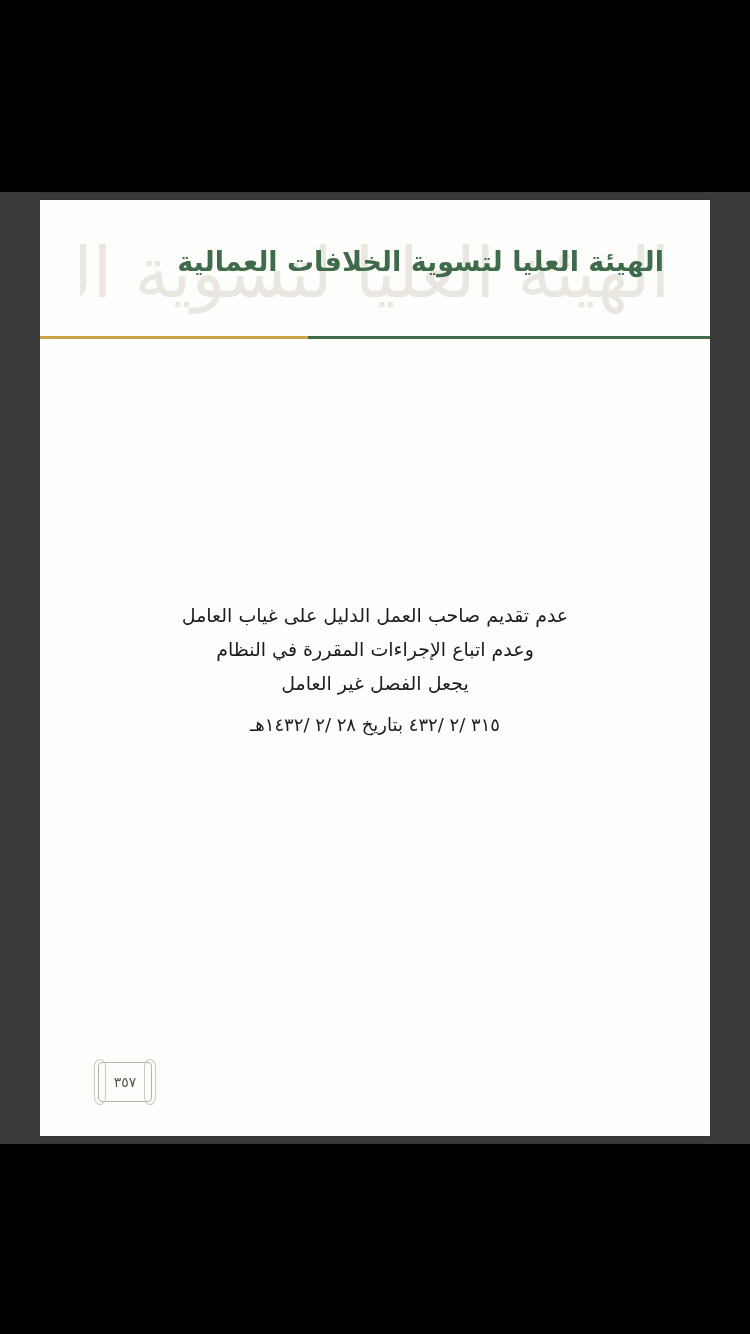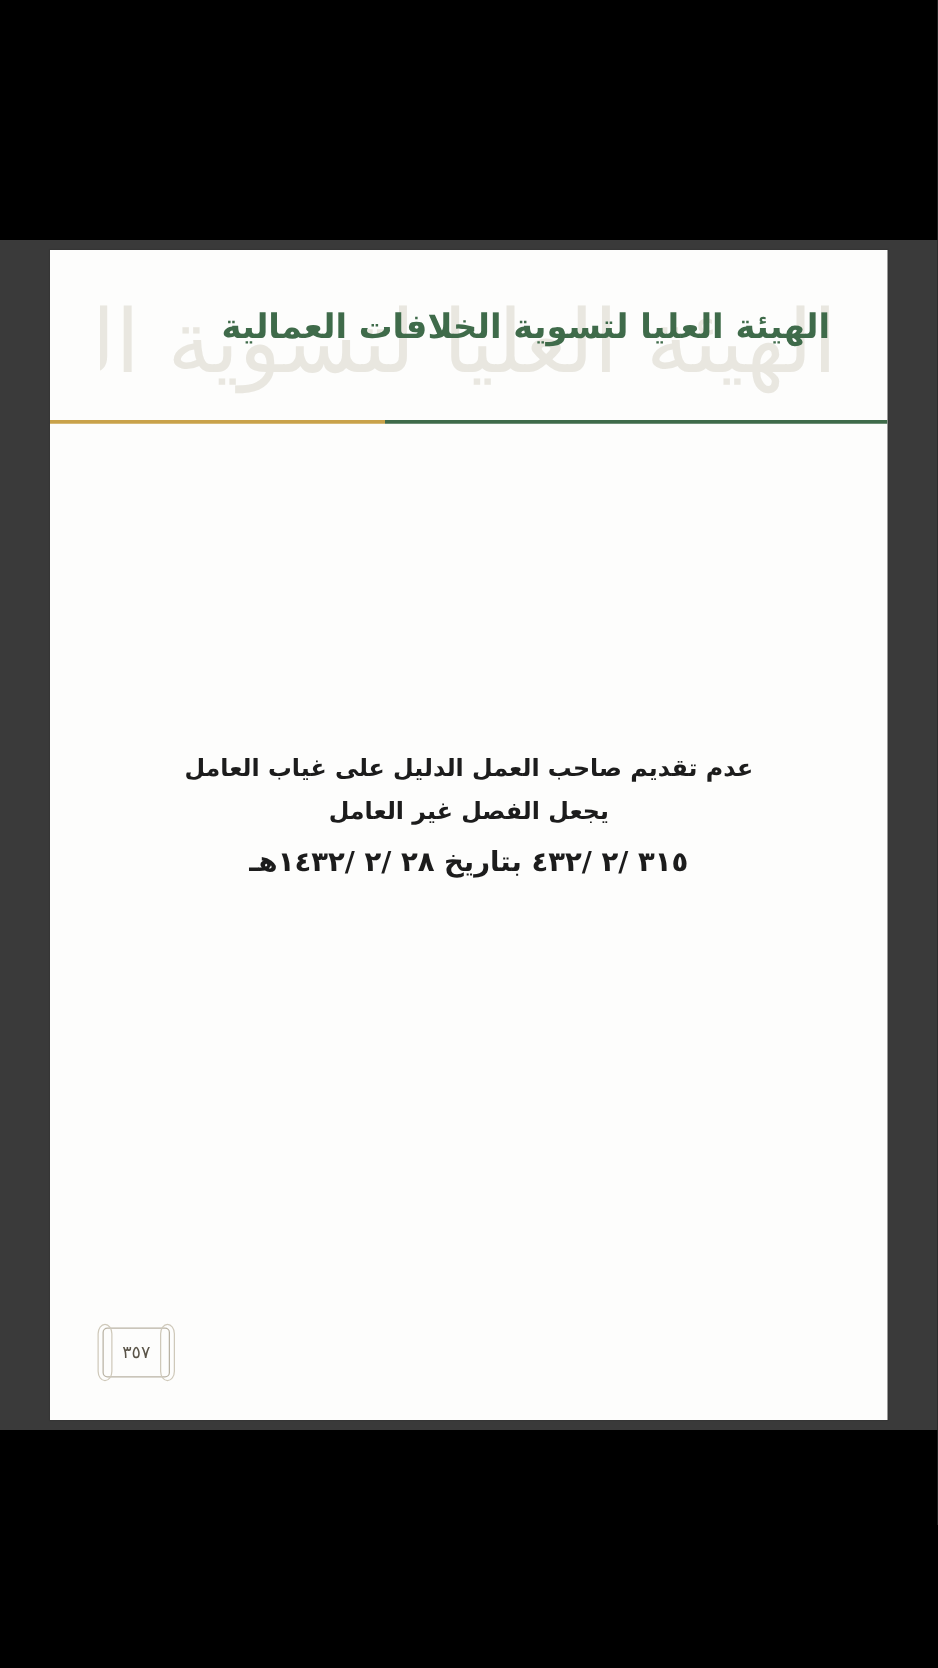--- a/index.html
+++ b/index.html
@@ -97,40 +97,40 @@
     position: relative;
     height: 700px;
   }
   .title-block {
     position: absolute;
     left: 0;
     right: 0;
     top: 248px;
     text-align: center;
     color: #1c1c1c;
-    font-weight: bold;
+    font-weight: normal;
     font-size: 19px;
     line-height: 34px;
     font-family: "DejaVu Sans", sans-serif;
   }
   .title-block .line {
     display: block;
     white-space: nowrap;
   }
   .title-block .ref-line {
     display: block;
     margin-top: 8px;
-    font-size: 22px;
+    font-size: 18px;
     white-space: nowrap;
   }
 
   
   .page-footer {
     position: absolute;
-    left: 0;
+    left: 16px;
     right: 0;
     bottom: 24px;
     height: 70px;
   }
   .folio {
     position: absolute;
     left: 42px;
     bottom: 10px;
     width: 54px;
     height: 40px;
@@ -178,20 +178,21 @@
       <div class="header-title">الهيئة العليا لتسوية الخلافات العمالية</div>
       <div class="header-rule">
         <div class="rule-green"></div>
         <div class="rule-gold"></div>
       </div>
     </div>
 
     <div class="page-body">
       <div class="title-block">
         <span class="line">عدم تقديم صاحب العمل الدليل على غياب العامل</span>
+        <span class="line">وعدم اتباع الإجراءات المقررة في النظام</span>
         <span class="line">يجعل الفصل غير العامل</span>
         <span class="ref-line">٣١٥ /٢ /٤٣٢ بتاريخ ٢٨ /٢ /١٤٣٢هـ</span>
       </div>
     </div>
 
     <div class="page-footer">
       <div class="folio">
         <div class="folio-frame"></div>
         <div class="folio-number">٣٥٧</div>
       </div>

